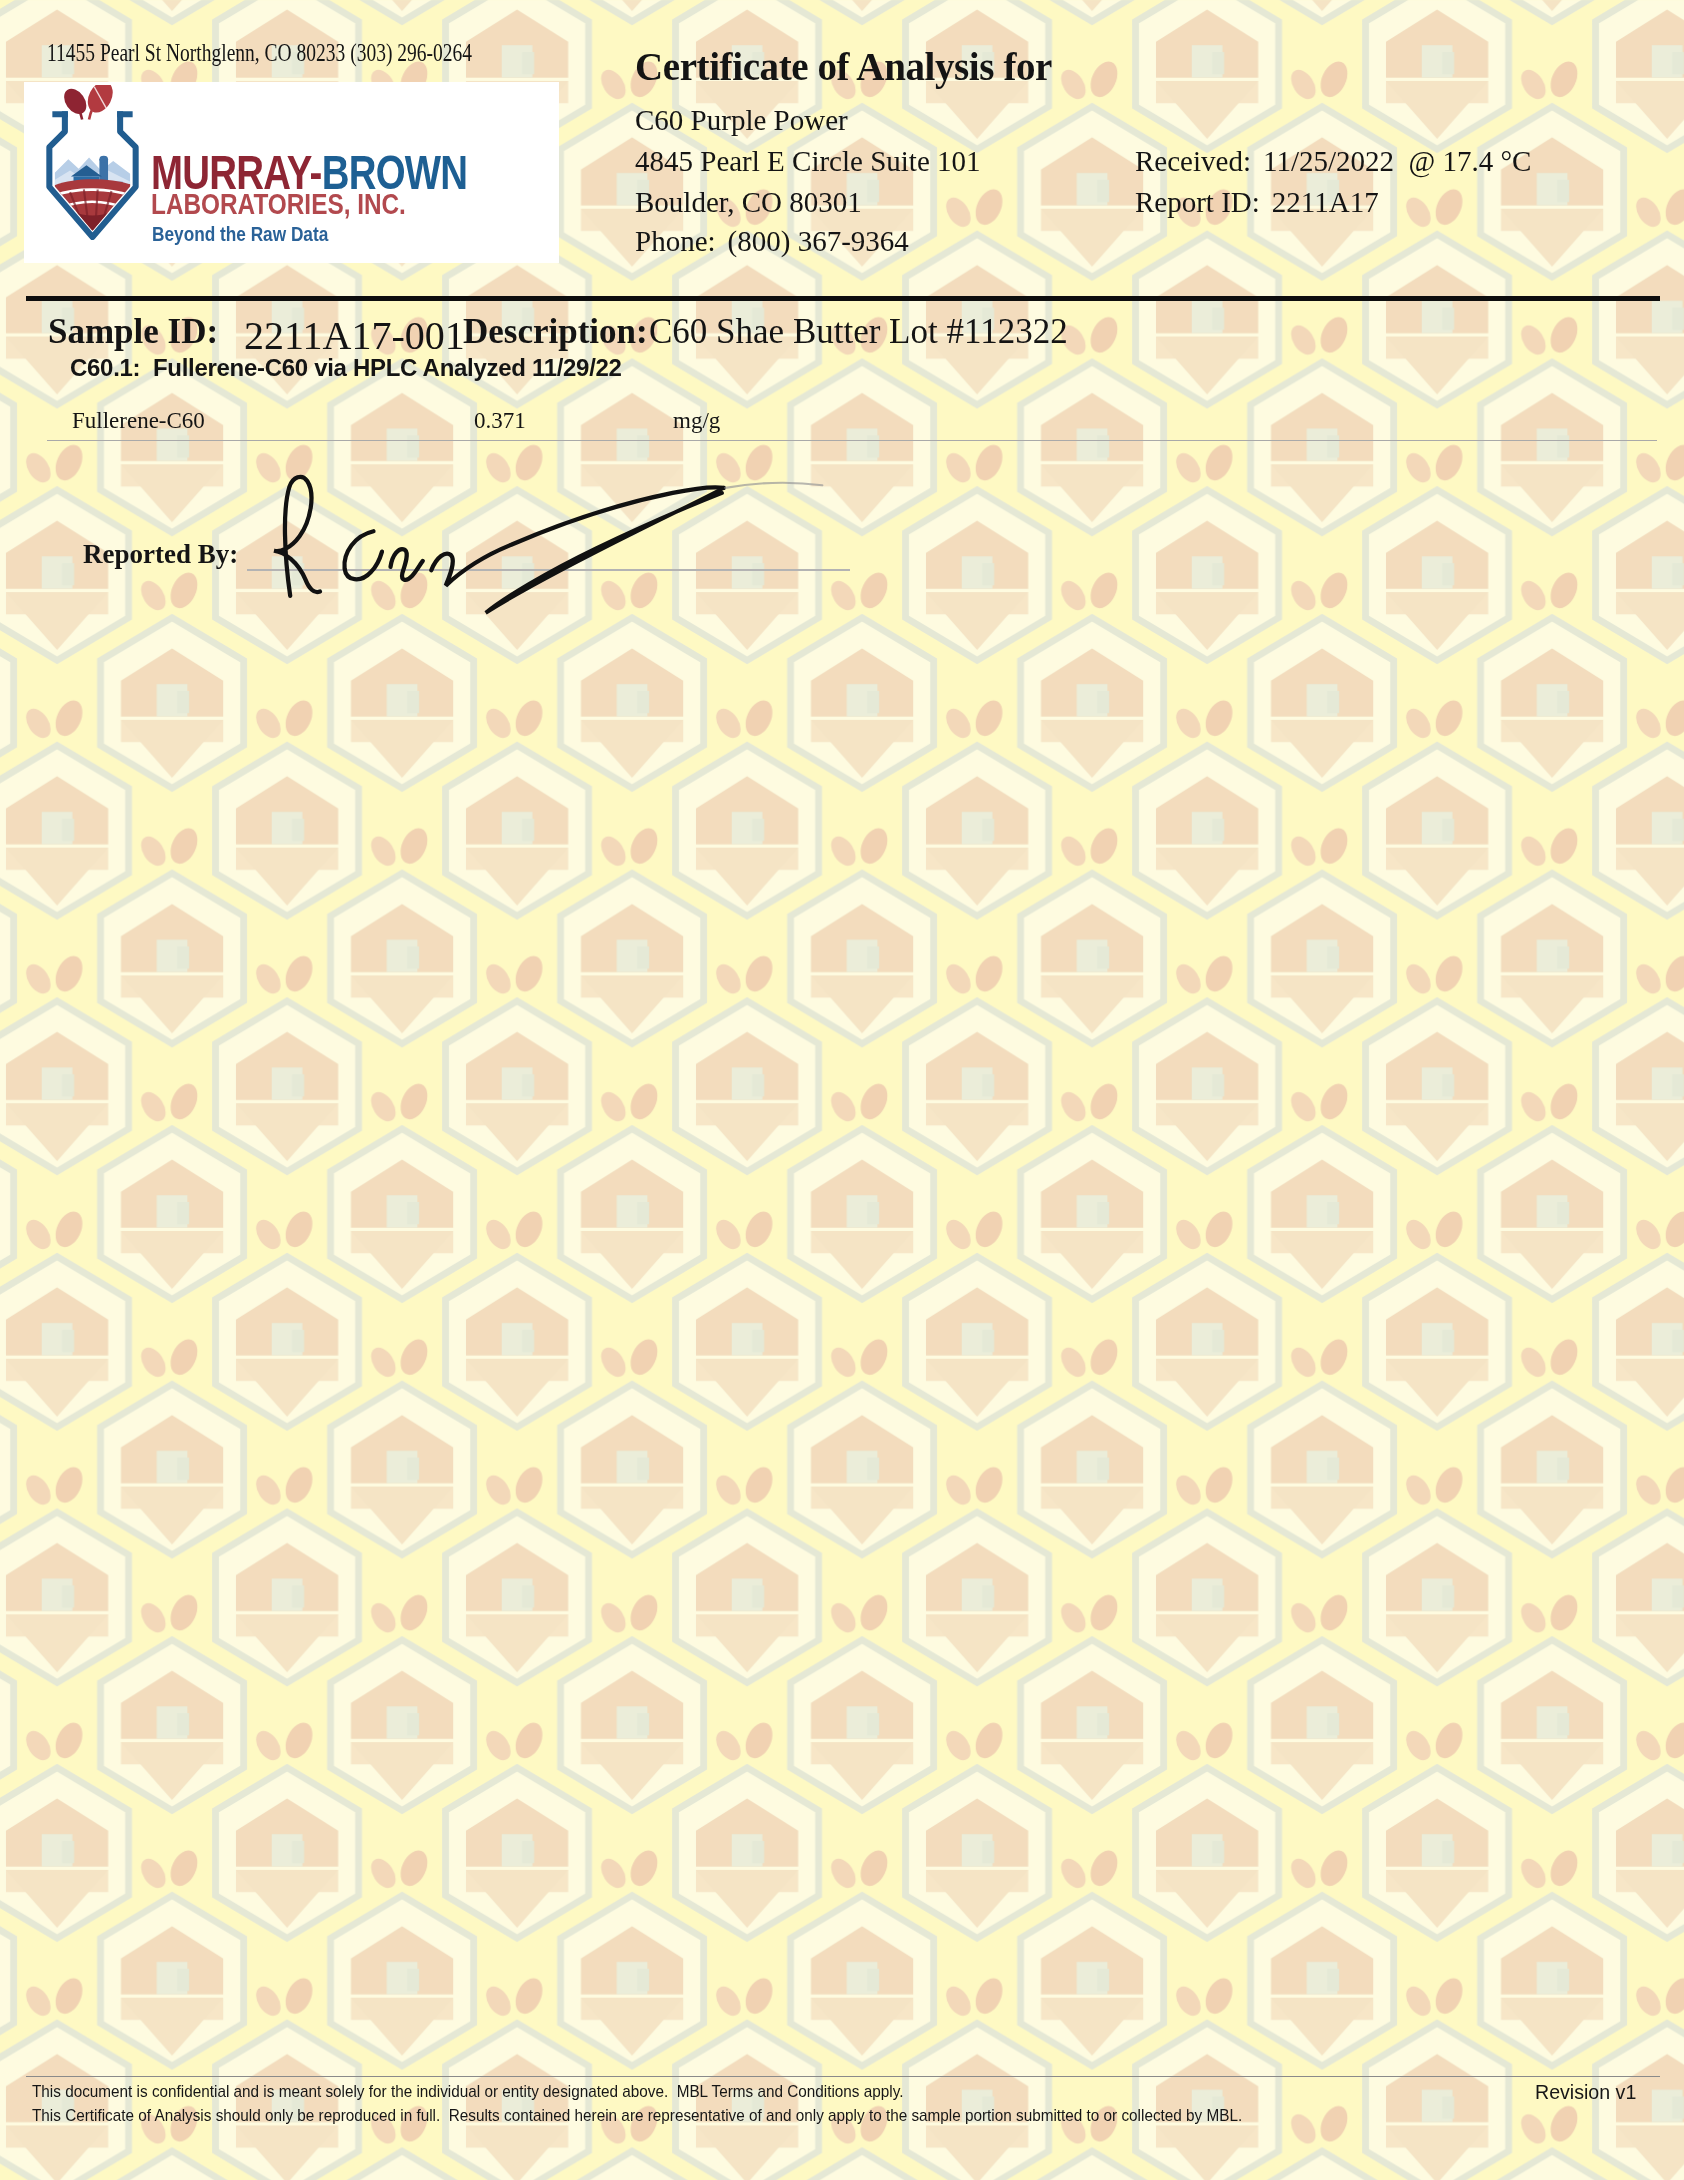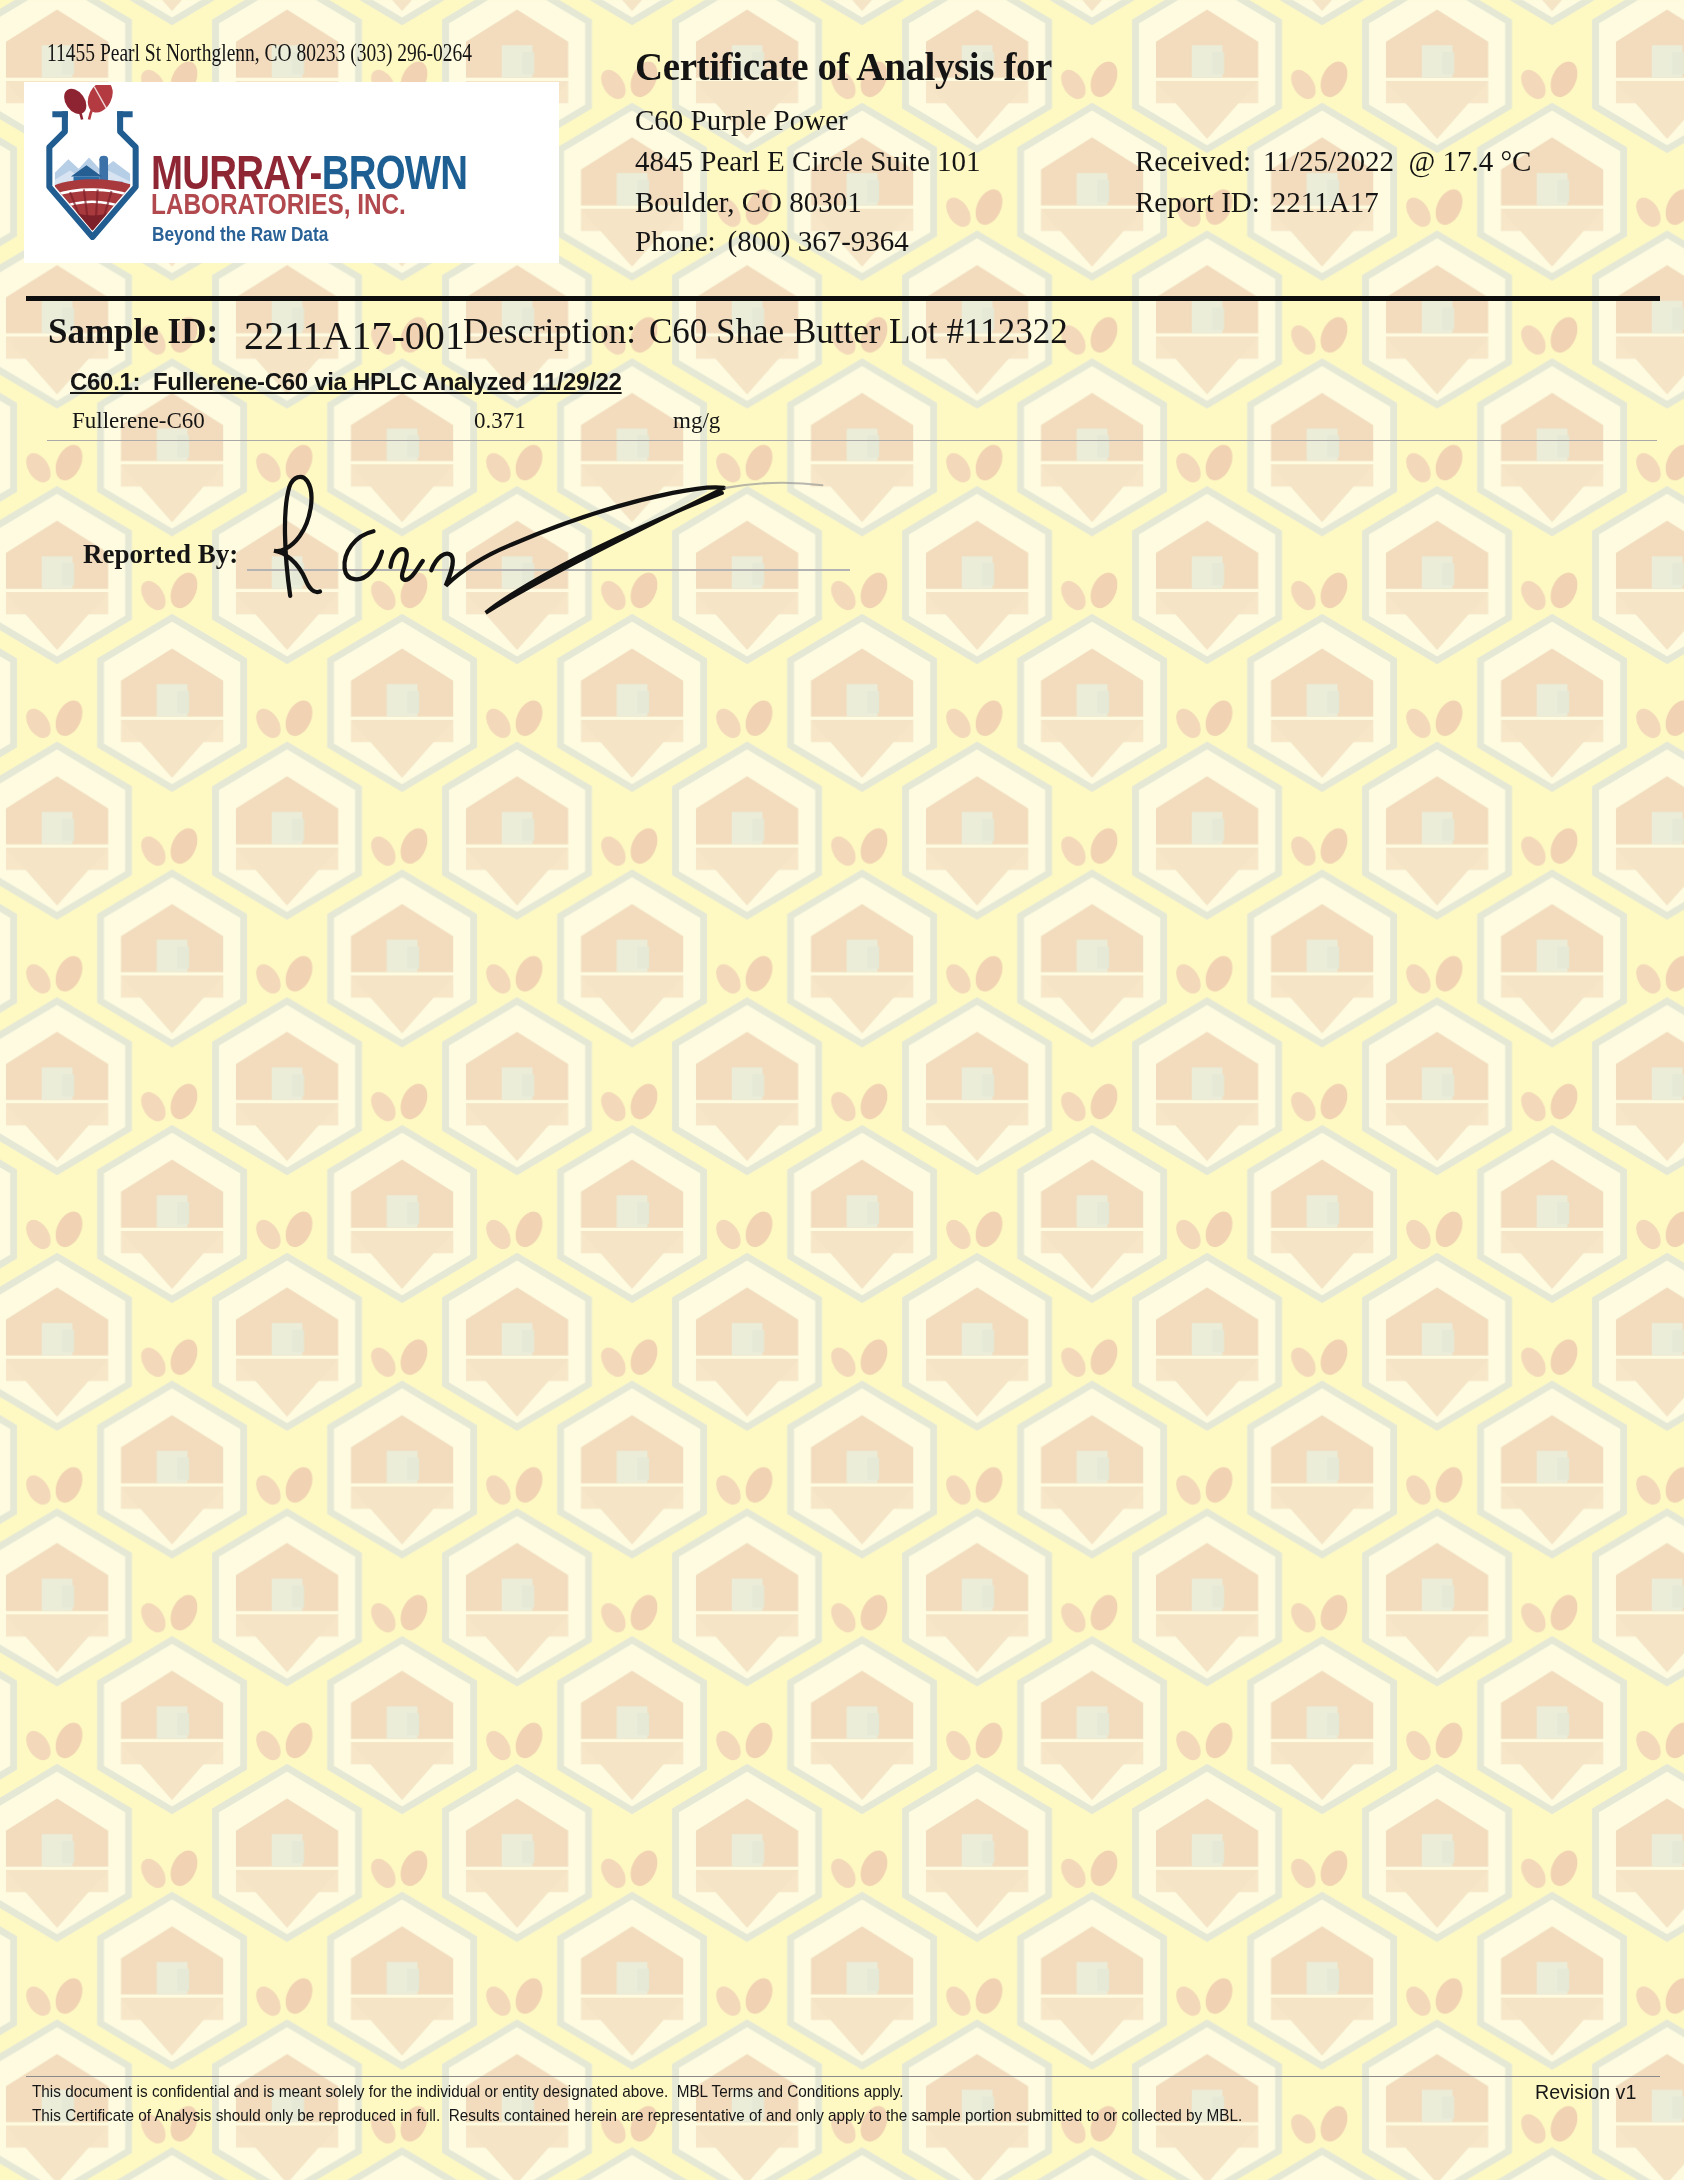--- a/index.html
+++ b/index.html
@@ -34,24 +34,24 @@
   .cl3{left:635px;top:186px;}
   .cl4{left:635px;top:225px;}
   .recv{left:1135px;top:145px;font-size:29px;}
   .repid{left:1135px;top:186px;font-size:29px;}
   .lblgap{margin-right:12px;}
 
   .rule-thick{left:25.6px;top:296px;width:1634px;height:5.1px;background:#0e0e0e;}
 
   .sample-label1{left:48px;top:312px;font-size:35px;font-weight:bold;}
   .sample-value1{left:244px;top:312px;font-size:40px;}
-  .sample-label2{left:463px;top:312px;font-size:35px;font-weight:normal;}
+  .sample-label2{left:463px;top:312px;font-size:35px;font-weight:bold;}
   .sample-value2{left:649px;top:312px;font-size:35px;}
 
-  .section-title{left:70px;top:368px;font-size:24px;font-weight:bold;font-family:"Liberation Sans","DejaVu Sans",sans-serif;letter-spacing:-0.3px;white-space:pre;text-decoration:underline;}
+  .section-title{left:70px;top:354px;font-size:24px;font-weight:bold;font-family:"Liberation Sans","DejaVu Sans",sans-serif;letter-spacing:-0.3px;white-space:pre;}
   .an-analyte{left:72px;top:408px;font-size:23px;}
   .an-value{left:474px;top:408px;font-size:23px;}
   .an-unit{left:673px;top:408px;font-size:23px;}
   .rule-thin{left:47px;top:440px;width:1610px;height:0.9px;background:#a9a9a9;}
 
   .reported-by{left:83px;top:539px;font-size:27px;font-weight:bold;}
   .sig-underline{left:247px;top:569px;width:603px;height:1.7px;background:#b3b3b3;}
   .sig-svg{left:237px;top:470px;}
   .signer{left:845px;top:534px;font-size:27px;white-space:pre;}
 

